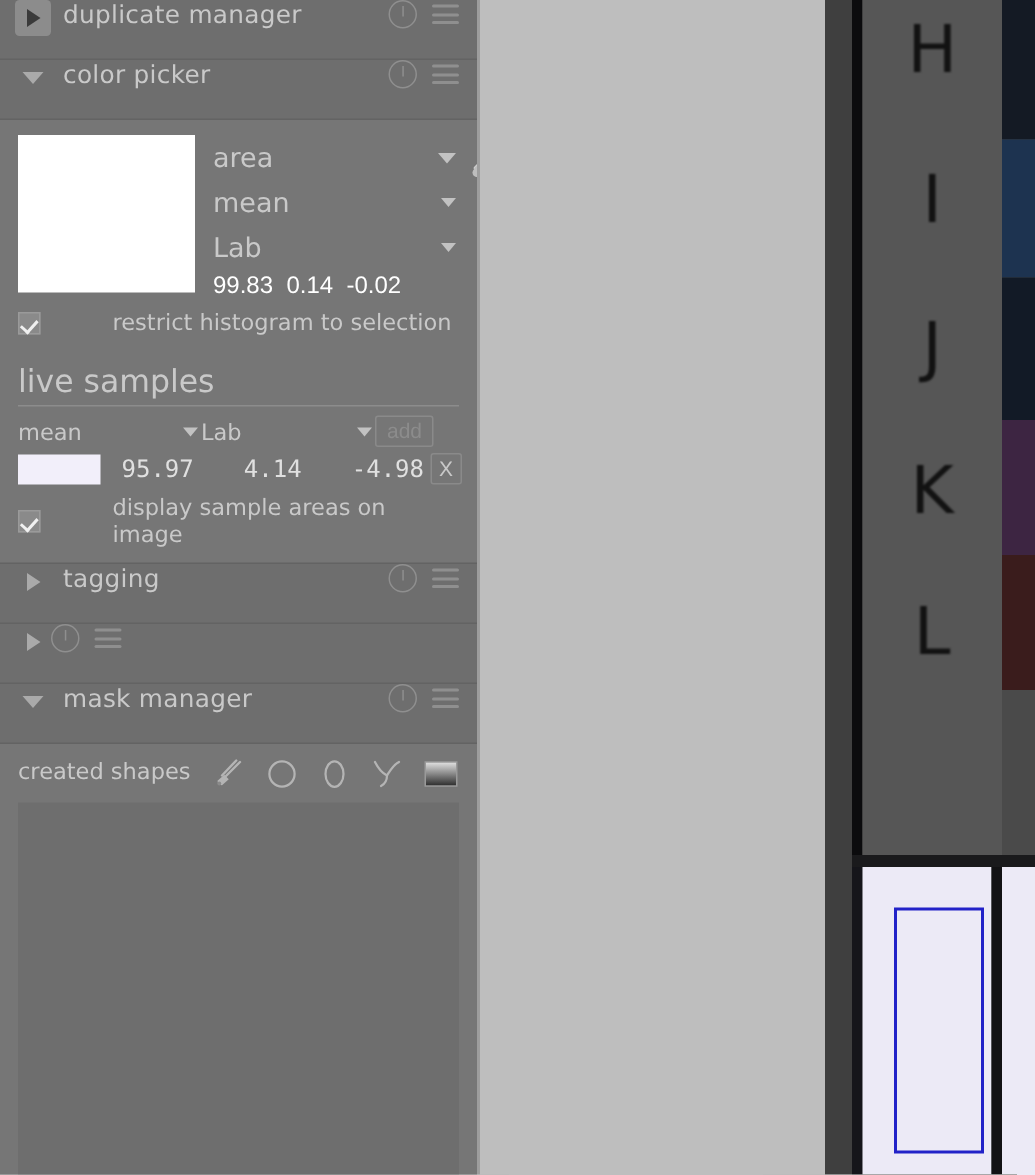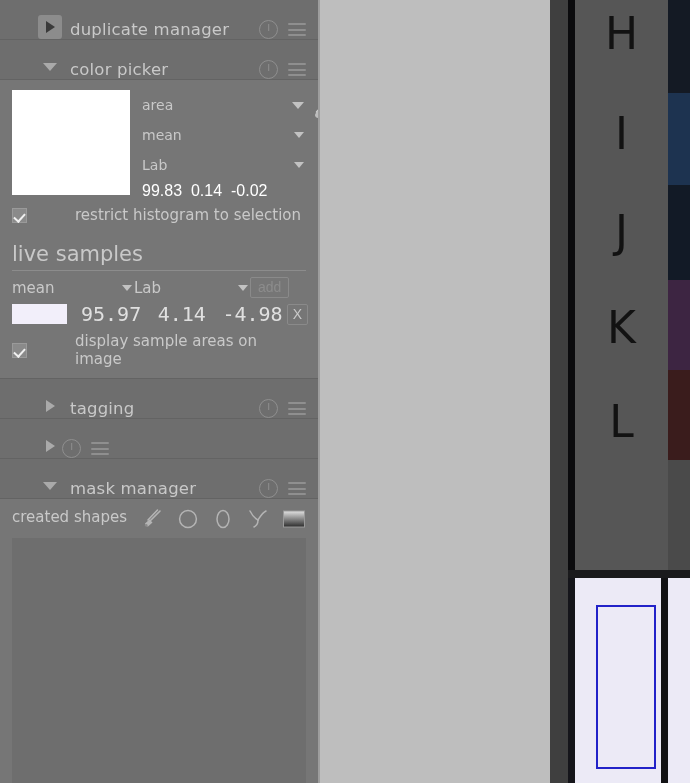--- a/index.html
+++ b/index.html
@@ -20,23 +20,22 @@
   .panel-edge{
     position:absolute;left:318px;top:0;width:2px;height:783px;
     background:#9d9d9d;
   }
 
   
   .mod-header{
     position:relative;height:40px;
     background:#6e6e6e;
     border-bottom:1px solid #636363;
-    display:flex;align-items:flex-end;
+    display:flex;align-items:flex-start;
     box-sizing:border-box;
-    padding-left:28px;
   }
   .mod-header.expanded{ background:#6e6e6e; }
   .arrow-box{
     width:24px;height:24px;margin-left:10px;
     display:flex;align-items:center;justify-content:center;
     flex:none;
   }
   .arrow-box.hover{
     background:#8c8c8c;border-radius:3px;
   }
@@ -89,21 +88,21 @@
   .cp-swatch{
     width:118px;height:105px;background:#ffffff;flex:none;
   }
   .cp-fields{
     flex:1;margin-left:12px;display:flex;flex-direction:column;
     position:relative;
   }
   .cp-line{
     height:30px;display:flex;align-items:center;position:relative;
   }
-  .cp-label{font-size:14px;color:#c9c9c9;flex:1;}
+  .cp-label{font-size:18px;color:#c9c9c9;flex:1;}
   .caret{
     width:0;height:0;
     border-top:7px solid #c2c2c2;
     border-left:6px solid transparent;
     border-right:6px solid transparent;
     margin-right:2px;flex:none;
   }
   .caret.sm{
     border-top:6px solid #c2c2c2;
     border-left:5px solid transparent;
@@ -161,21 +160,21 @@
   .ls-row{
     display:flex;align-items:center;
     padding:4px 10px 0 12px;
   }
   .ls-swatch{
     width:55px;height:20px;background:#f2effa;flex:none;
   }
   .ls-nums{
     flex:1;display:flex;justify-content:space-between;
     font-family:"DejaVu Sans Mono","Liberation Mono",monospace;
-    font-size:20px;color:#e0e0e0;
+    font-size:16px;color:#e0e0e0;
     padding:0 4px 0 14px;white-space:pre;
   }
   .btn-x{
     font-size:14px;color:#c9c9c9;
     border:1px solid #8a8a8a;border-radius:2px;
     padding:1px 5px 2px 5px;background:transparent;flex:none;
   }
 
   
   .mm-body{background:#767676;}

